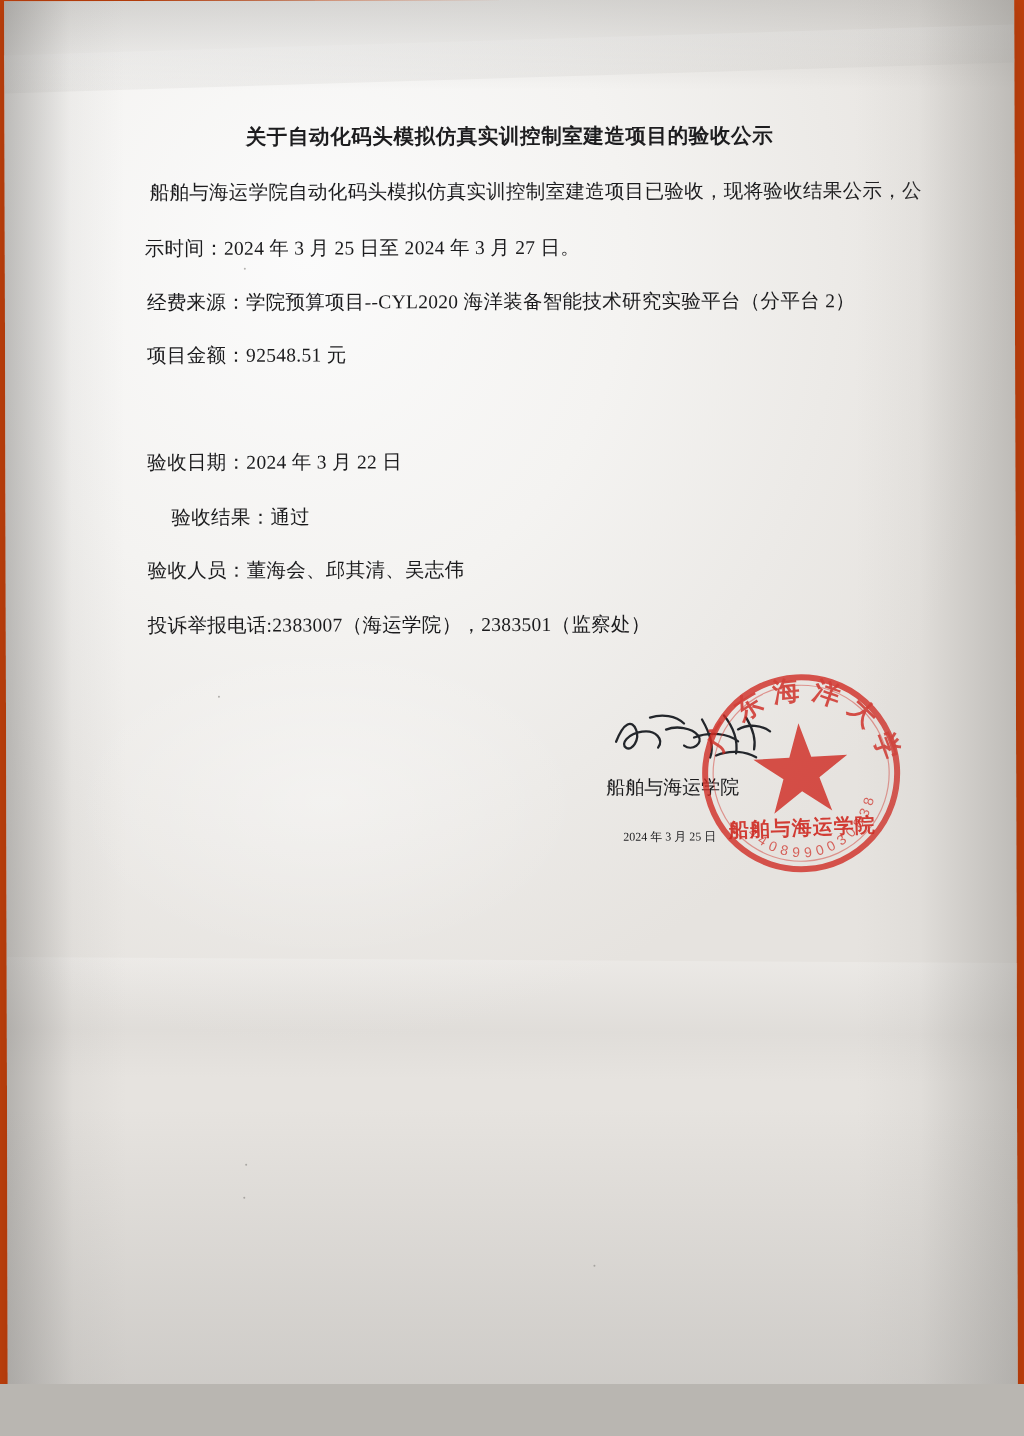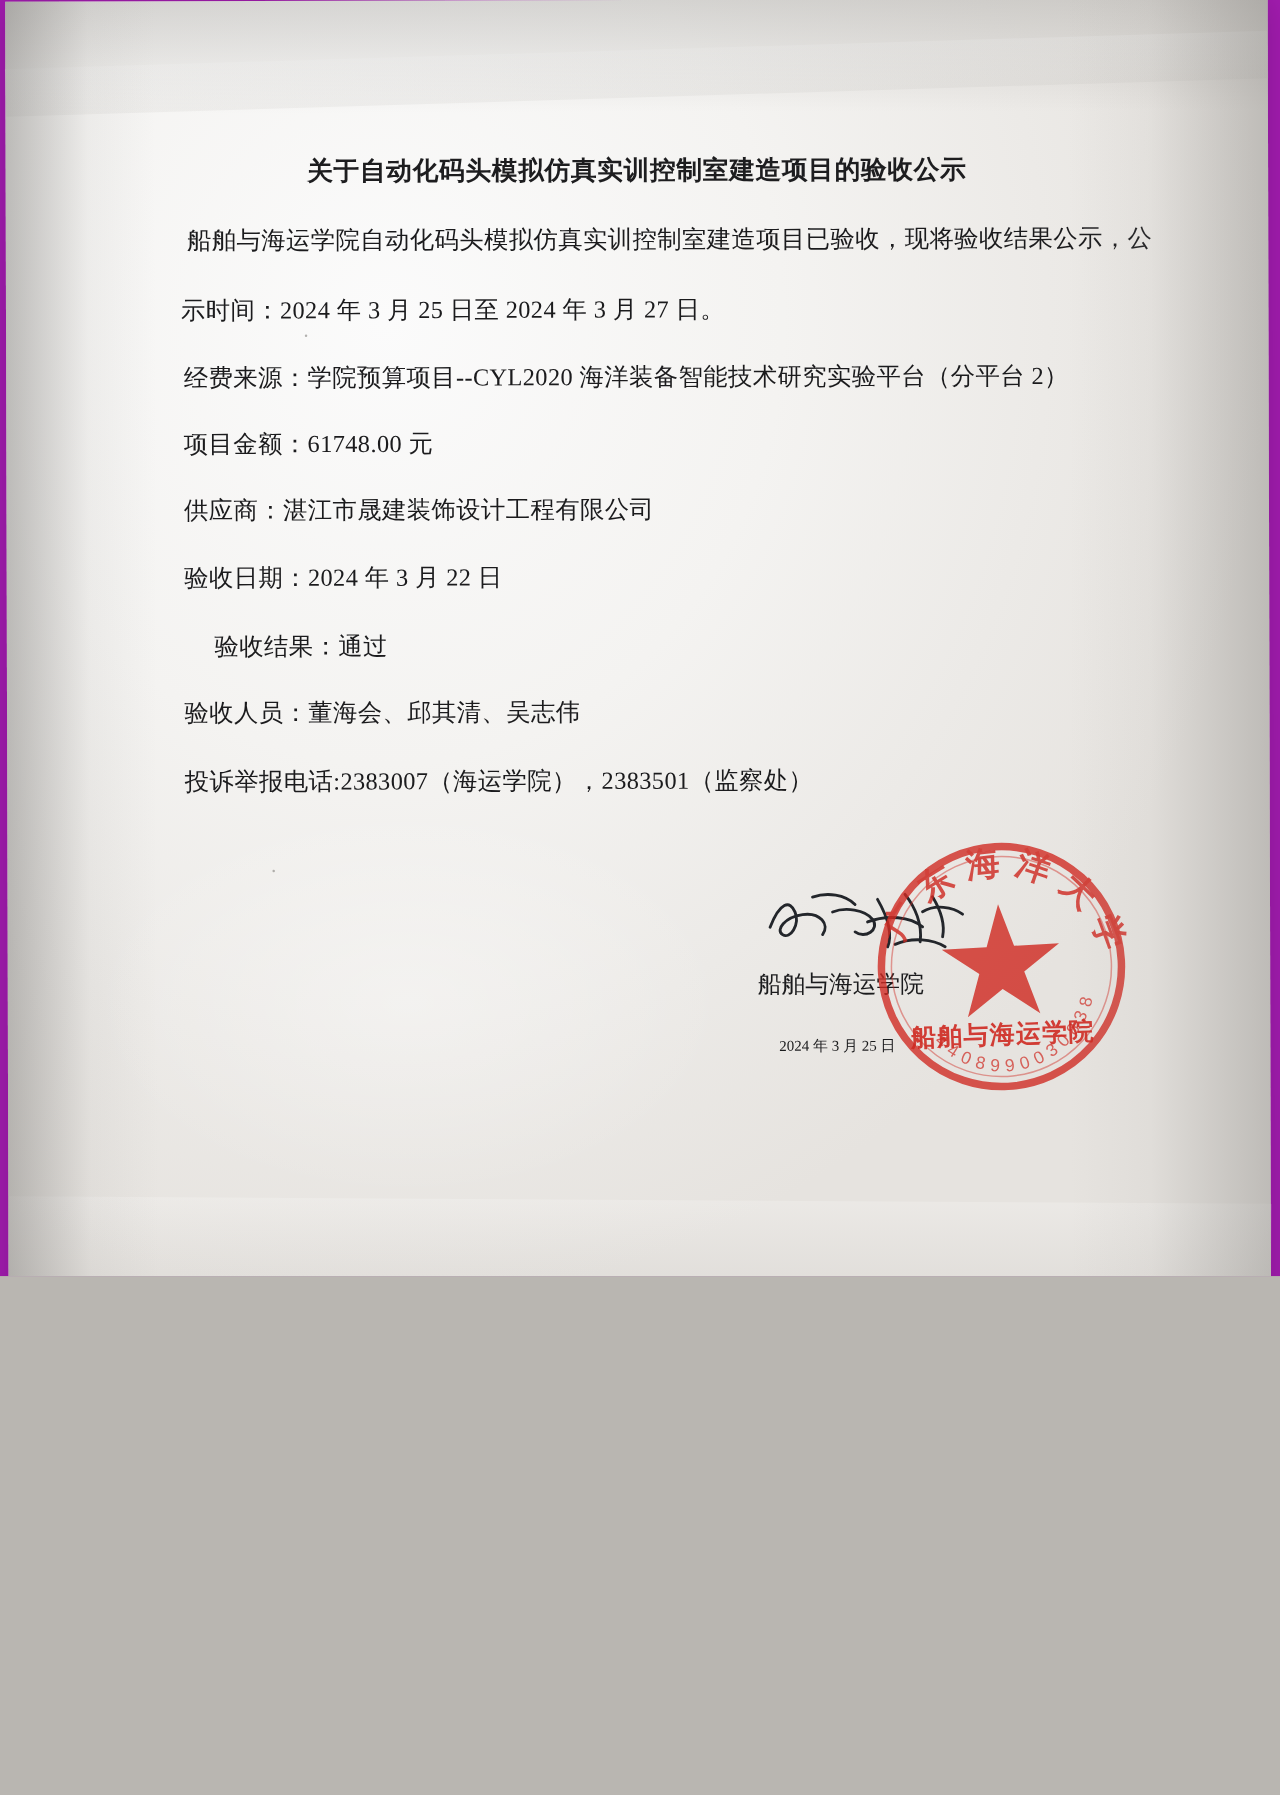--- a/index.html
+++ b/index.html
@@ -6,23 +6,23 @@
     margin: 0;
     padding: 0;
     background: #b9b6b1;
   }
   body {
     font-family: "Liberation Serif", serif;
   }
   #page {
     position: relative;
     width: 1024px;
-    height: 1021px;
+    height: 1384px;
     overflow: hidden;
-    background: #a21caf;
+    background: #c2410c;
   }
   
   .paper {
     position: absolute;
     left: 6px;
     top: 0px;
     width: 1010px;
     height: 1428px;
     background:
       radial-gradient(ellipse 70% 55% at 30% 18%, #fbfbfb 0%, #f4f3f1 45%, #eceae7 75%, #e6e3df 100%);
@@ -183,22 +183,21 @@
 
   <div class="paper">
 
     <div class="doc-body">
 
       <div class="title">关于自动化码头模拟仿真实训控制室建造项目的验收公示</div>
 
       <div class="para p1a">船舶与海运学院自动化码头模拟仿真实训控制室建造项目已验收，现将验收结果公示，公</div>
       <div class="para p1b">示时间：2024 年 3 月 25 日至 2024 年 3 月 27 日。</div>
       <div class="para p2">经费来源：学院预算项目--CYL2020 海洋装备智能技术研究实验平台（分平台 2）</div>
-      <div class="para p3">项目金额：61748.00 元</div>
-      <div class="para p4">供应商：湛江市晟建装饰设计工程有限公司</div>
+      <div class="para p3">项目金额：92548.51 元</div>
       <div class="para p5">验收日期：2024 年 3 月 22 日</div>
       <div class="para p6">验收结果：通过</div>
       <div class="para p7">验收人员：董海会、邱其清、吴志伟</div>
       <div class="para p8">投诉举报电话:2383007（海运学院），2383501（监察处）</div>
 
       <svg class="handwriting" viewBox="0 0 180 80">
         <g fill="none" stroke="#23262b" stroke-width="2.3" stroke-linecap="round">
           <path d="M10,42 C18,22 26,20 30,30 C34,40 26,52 20,48 C14,44 22,34 36,32 C50,30 58,40 52,48"></path>
           <path d="M44,18 C56,14 70,16 78,24"></path>
           <path d="M60,30 C70,26 86,28 92,36 C98,44 86,52 78,46"></path>

